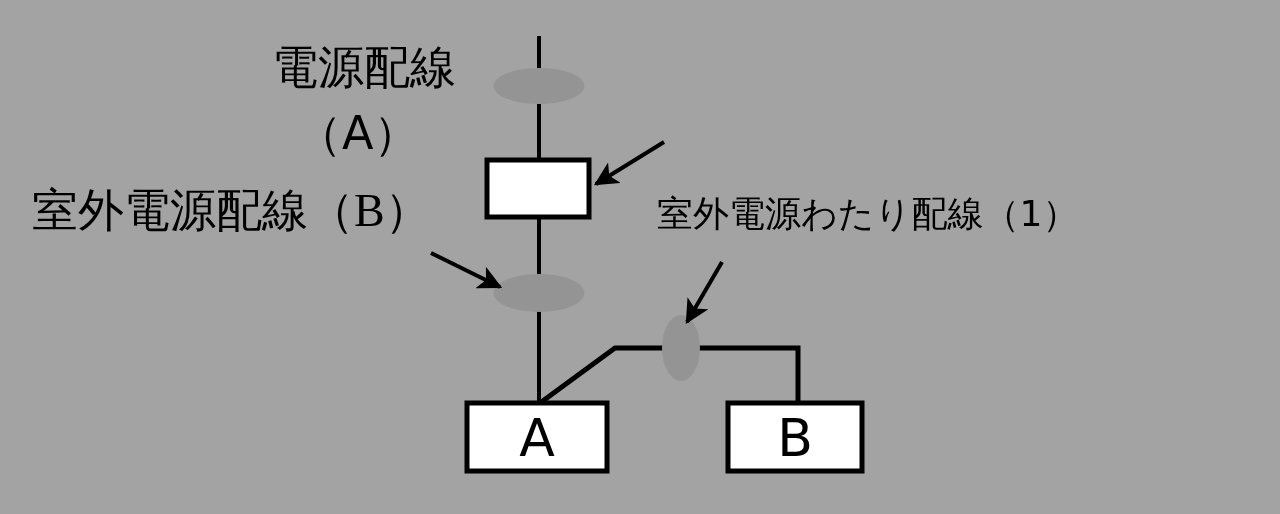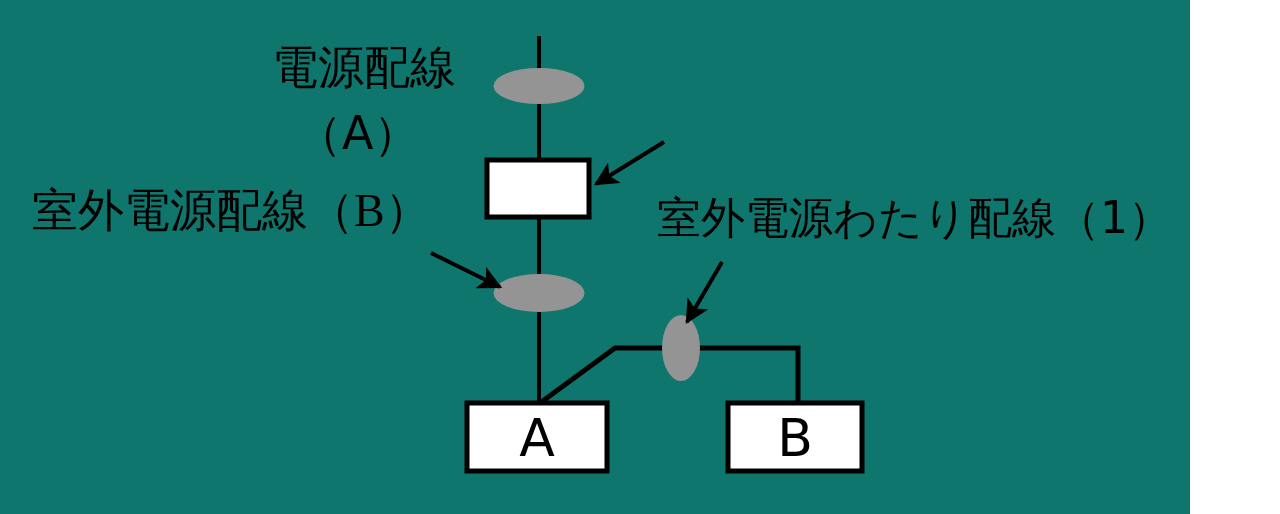--- a/index.html
+++ b/index.html
@@ -6,23 +6,23 @@
   html, body {
     margin: 0;
     padding: 0;
     background: #ffffff;
   }
   body {
     font-family: "Liberation Sans", "DejaVu Sans", sans-serif;
   }
   #diagram-root {
     position: relative;
-    width: 1190px;
+    width: 1280px;
     height: 514px;
-    background: #0f766e;
+    background: #a3a3a3;
     overflow: hidden;
   }
   #diagram-svg {
     position: absolute;
     left: 0;
     top: 0;
     width: 1280px;
     height: 514px;
     display: block;
   }
@@ -52,21 +52,21 @@
   }
   .lbl-outdoor-power-wiring-b {
     left: 32px;
     top: 188px;
     font-size: 46px;
     font-family: Liberation Serif, serif;
   }
   .lbl-outdoor-crossover-wiring-1 {
     left: 657px;
     top: 196px;
-    font-size: 44px;
+    font-size: 36px;
   }
   .box-text {
     position: absolute;
     color: #000000;
     font-family: "DejaVu Sans", "Liberation Sans", sans-serif;
     font-size: 52px;
     line-height: 1.0;
     text-align: center;
   }
   .box-text-a {

